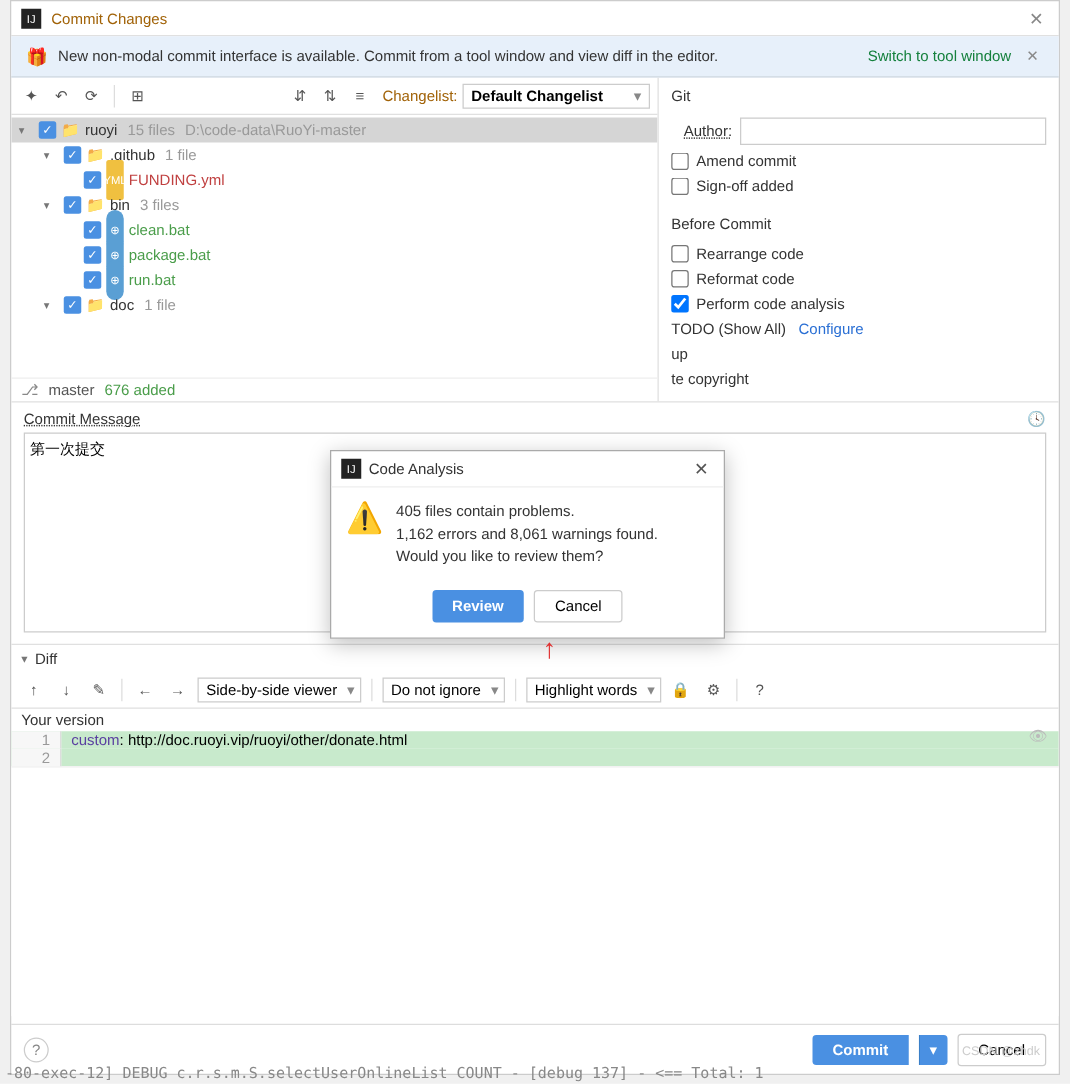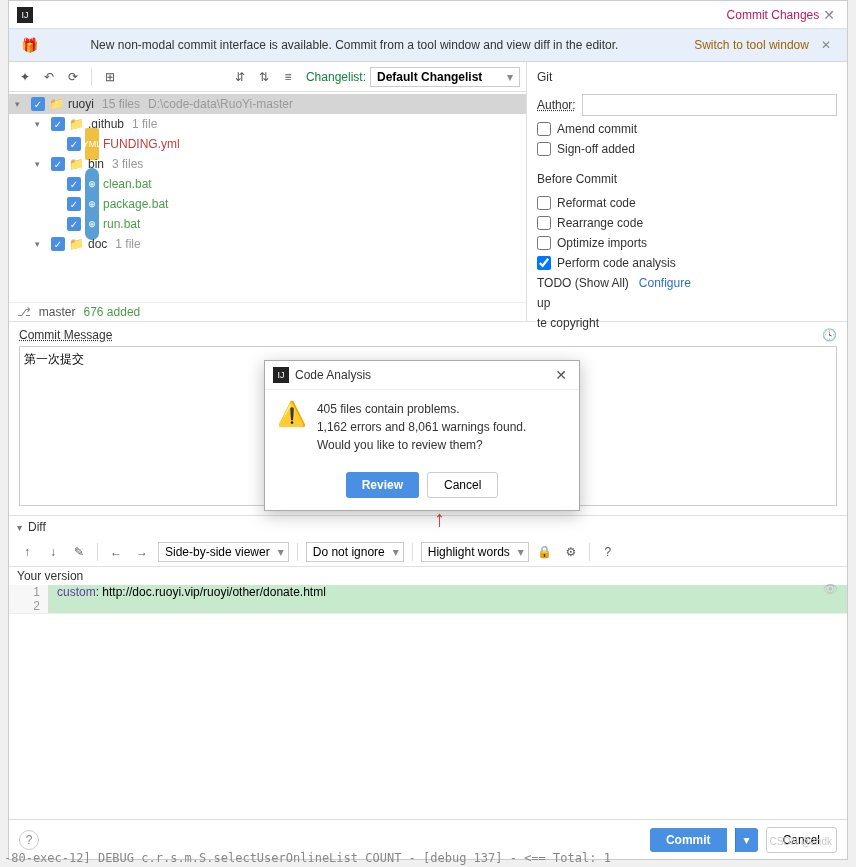--- a/index.html
+++ b/index.html
@@ -1,33 +1,33 @@
 <!DOCTYPE html>
 <html><head>
 <meta charset="utf-8">
 <style>
 * { box-sizing: border-box; margin: 0; padding: 0; font-family: "Segoe UI", Arial, sans-serif; font-size: 12px; }
 body { background: #f0f0f0; width: 856px; height: 867px; overflow: hidden; position: relative; }
 .dialog { position: absolute; left: 8px; top: 0; width: 840px; height: 860px; background: #fff; border: 1px solid #ccc; display: flex; flex-direction: column; }
 .titlebar { height: 28px; display: flex; align-items: center; padding: 0 8px; border-bottom: 1px solid #e0e0e0; }
 .titlebar .icon { width: 16px; height: 16px; background: #222; color: #fff; font-size: 9px; display: inline-flex; align-items: center; justify-content: center; margin-right: 8px; }
-.titlebar .title { flex: 1; color: #be185d; text-align: right; }
+.titlebar .title { flex: 1; color: #a16207; }
 .titlebar .close { color: #888; font-size: 14px; cursor: pointer; padding: 0 4px; }
 .banner { background: #e7f0fa; padding: 8px 12px; display: flex; align-items: center; gap: 8px; border-bottom: 1px solid #d0d8e0; }
 .banner .gift { color: #2a8de0; font-size: 14px; }
-.banner .msg { flex: 1; color: #333; margin-left: 44px; }
-.banner .link { color: #a16207; cursor: pointer; }
+.banner .msg { flex: 1; color: #333; }
+.banner .link { color: #15803d; cursor: pointer; }
 .banner .dismiss { color: #888; cursor: pointer; padding: 0 4px; }
 .main { flex: 1; display: flex; flex-direction: column; overflow: hidden; }
 .top-split { display: flex; height: 260px; border-bottom: 1px solid #e0e0e0; }
 .left-pane { flex: 1; display: flex; flex-direction: column; border-right: 1px solid #e0e0e0; }
 .toolbar { height: 30px; display: flex; align-items: center; padding: 0 6px; gap: 4px; border-bottom: 1px solid #e0e0e0; }
 .toolbar .tbtn { width: 20px; height: 20px; display: inline-flex; align-items: center; justify-content: center; color: #555; cursor: pointer; border-radius: 3px; }
 .toolbar .sep { width: 1px; height: 18px; background: #ddd; margin: 0 4px; }
-.toolbar .label { color: #15803d; margin-left: 4px; }
+.toolbar .label { color: #a16207; margin-left: 4px; }
 .toolbar .combo { border: 1px solid #ccc; padding: 2px 20px 2px 6px; min-width: 150px; position: relative; cursor: pointer; }
 .toolbar .combo::after { content: "▾"; position: absolute; right: 6px; color: #888; }
 .tree-wrap { flex: 1; overflow: auto; padding: 2px 0; }
 .tree-row { display: flex; align-items: center; height: 20px; gap: 4px; padding-left: 6px; }
 .tree-row.sel { background: #d5d5d5; }
 .arrow { width: 12px; color: #777; font-size: 9px; cursor: pointer; }
 .cb { width: 14px; height: 14px; background: #4a90e2; border-radius: 2px; color: #fff; font-size: 10px; display: inline-flex; align-items: center; justify-content: center; cursor: pointer; }
 .folder { color: #a8a8a8; font-size: 12px; }
 .fileico { width: 14px; height: 32px; display: inline-flex; align-items: center; justify-content: center; font-size: 9px; }
 .fileico.yml { background: #f0c040; color: #fff; border-radius: 2px; }
@@ -35,21 +35,21 @@
 .fname { color: #333; }
 .fname.green { color: #4a9d4a; }
 .fname.red { color: #c04040; }
 .fmeta { color: #999; margin-left: 4px; }
 .status-row { display: flex; align-items: center; padding: 2px 8px; gap: 8px; border-top: 1px solid #eee; }
 .branch-ico { color: #888; }
 .status-row .branch { color: #555; }
 .status-row .added { color: #4a9d4a; }
 .right-pane { width: 320px; padding: 8px 10px; display: flex; flex-direction: column; gap: 6px; }
 .section-title { color: #333; margin-bottom: 4px; }
-.field-row { display: flex; align-items: center; gap: 6px; }
+.field-row { display: flex; align-items: center; gap: 6px; margin-left: 10px; }
 .field-row label { color: #333; text-decoration: underline; text-decoration-style: dotted; }
 .field-row input[type=text] { flex: 1; border: 1px solid #ccc; height: 22px; padding: 0 4px; }
 .check-row { display: flex; align-items: center; gap: 6px; }
 .check-row input[type=checkbox] { width: 14px; height: 14px; cursor: pointer; }
 .check-row .clabel { color: #333; }
 .check-row .link { color: #2a6fd4; cursor: pointer; margin-left: 4px; }
 .commit-msg-sec { padding: 6px 10px; }
 .cm-header { display: flex; align-items: center; }
 .cm-header .label { color: #333; text-decoration: underline; text-decoration-style: dotted; }
 .cm-header .history { margin-left: auto; color: #999; cursor: pointer; }
@@ -190,29 +190,25 @@
             <input type="checkbox" style="">
             <span class="clabel">Amend commit</span>
           </div>
         <div class="check-row">
             <input type="checkbox" style="">
             <span class="clabel">Sign-off added</span>
           </div>
         <div class="section-title" style="margin-top:10px">Before Commit</div>
         <div class="check-row">
             <input type="checkbox" style="">
+            <span class="clabel">Rearrange code</span>
+          </div>
+        <div class="check-row">
+            <input type="checkbox" style="">
             <span class="clabel">Reformat code</span>
-          </div>
-        <div class="check-row">
-            <input type="checkbox" style="">
-            <span class="clabel">Rearrange code</span>
-          </div>
-        <div class="check-row">
-            <input type="checkbox" style="">
-            <span class="clabel">Optimize imports</span>
           </div>
         <div class="check-row">
             <input type="checkbox" checked="" style="">
             <span class="clabel">Perform code analysis</span>
           </div>
         <div class="check-row">
             <span class="clabel">TODO (Show All)</span>
             <span class="link">Configure</span>
           </div>
         <div class="check-row">

